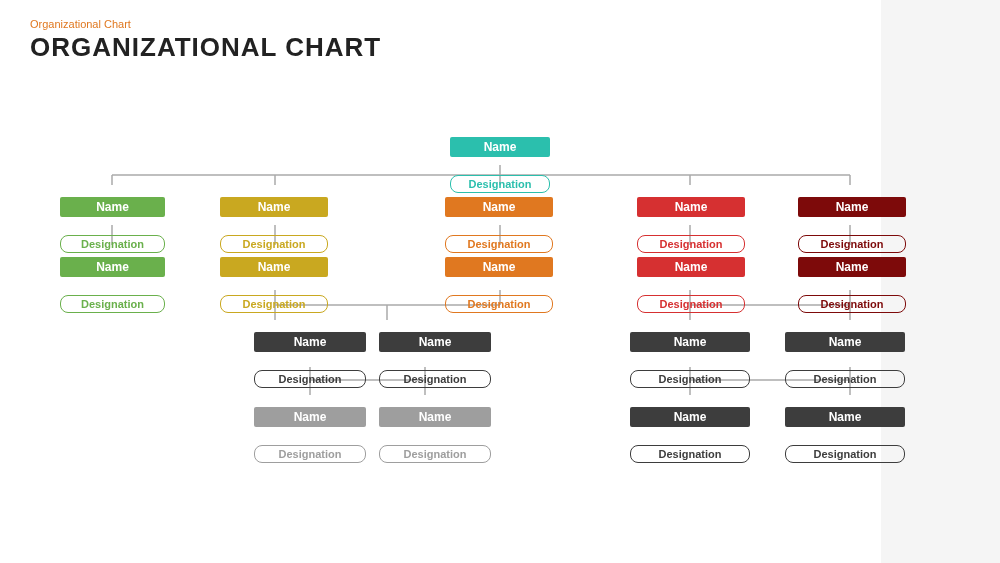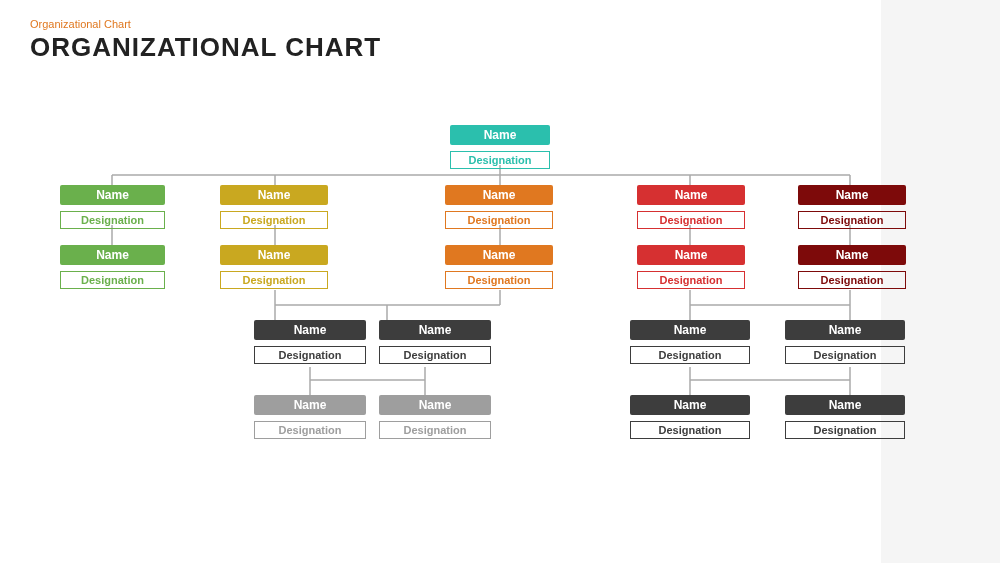--- a/index.html
+++ b/index.html
@@ -52,28 +52,29 @@
     .node {
       position: absolute;
       text-align: center;
     }
     .node-top {
       border-radius: 2px;
       padding: 3px 0;
       font-size: 12px;
       font-weight: bold;
       color: #fff;
+      margin-top: 12px;
     }
     .node-bottom {
       border: 1.5px solid;
-      border-radius: 0;
+      border-radius: 8px;
       padding: 2px 5px;
       font-size: 11px;
       font-weight: bold;
-      margin-top: 6px;
+      margin-top: 18px;
     }
 
     
     .teal .node-top { background: #2bbfad; }
     .teal .node-bottom { border-color: #2bbfad; color: #2bbfad; }
 
     .green .node-top { background: #6ab04c; }
     .green .node-bottom { border-color: #6ab04c; color: #6ab04c; }
 
     .yellow .node-top { background: #c9a820; }

